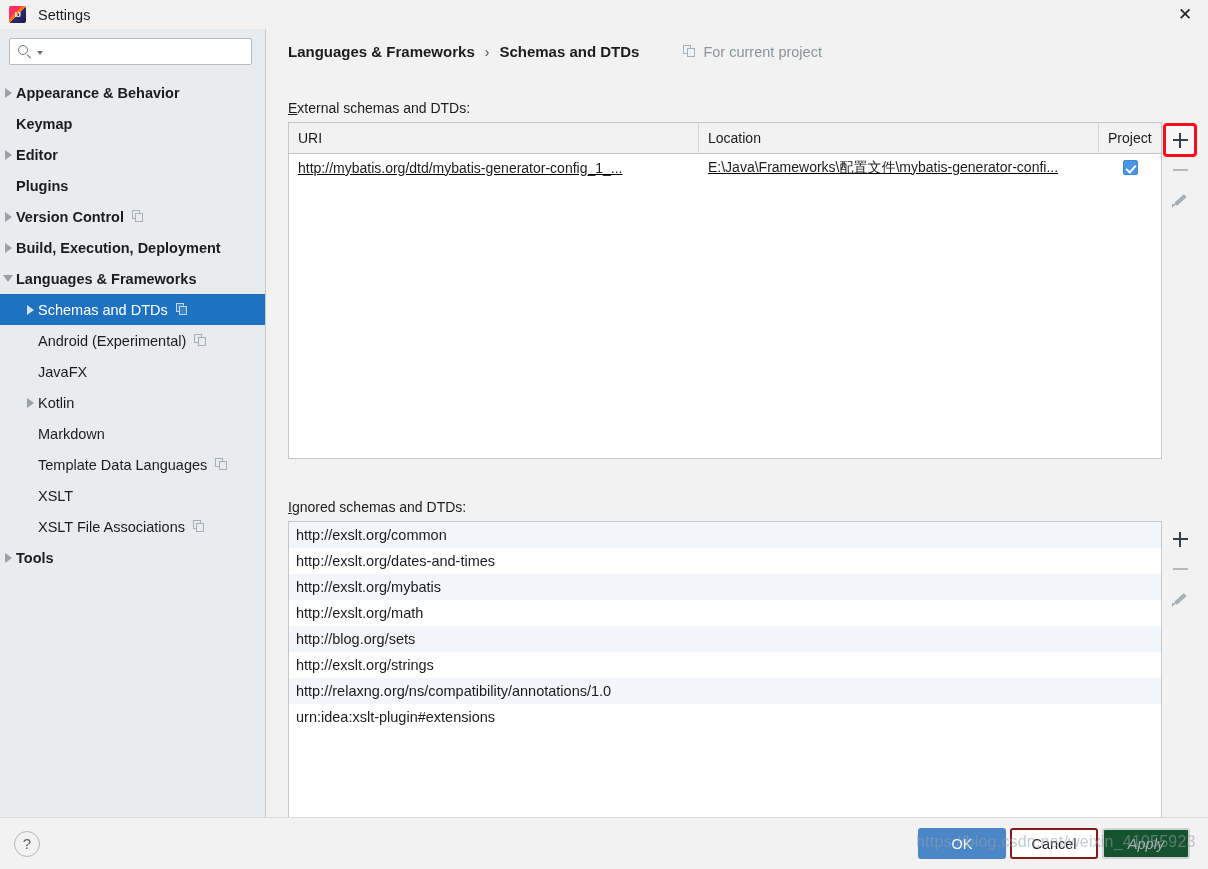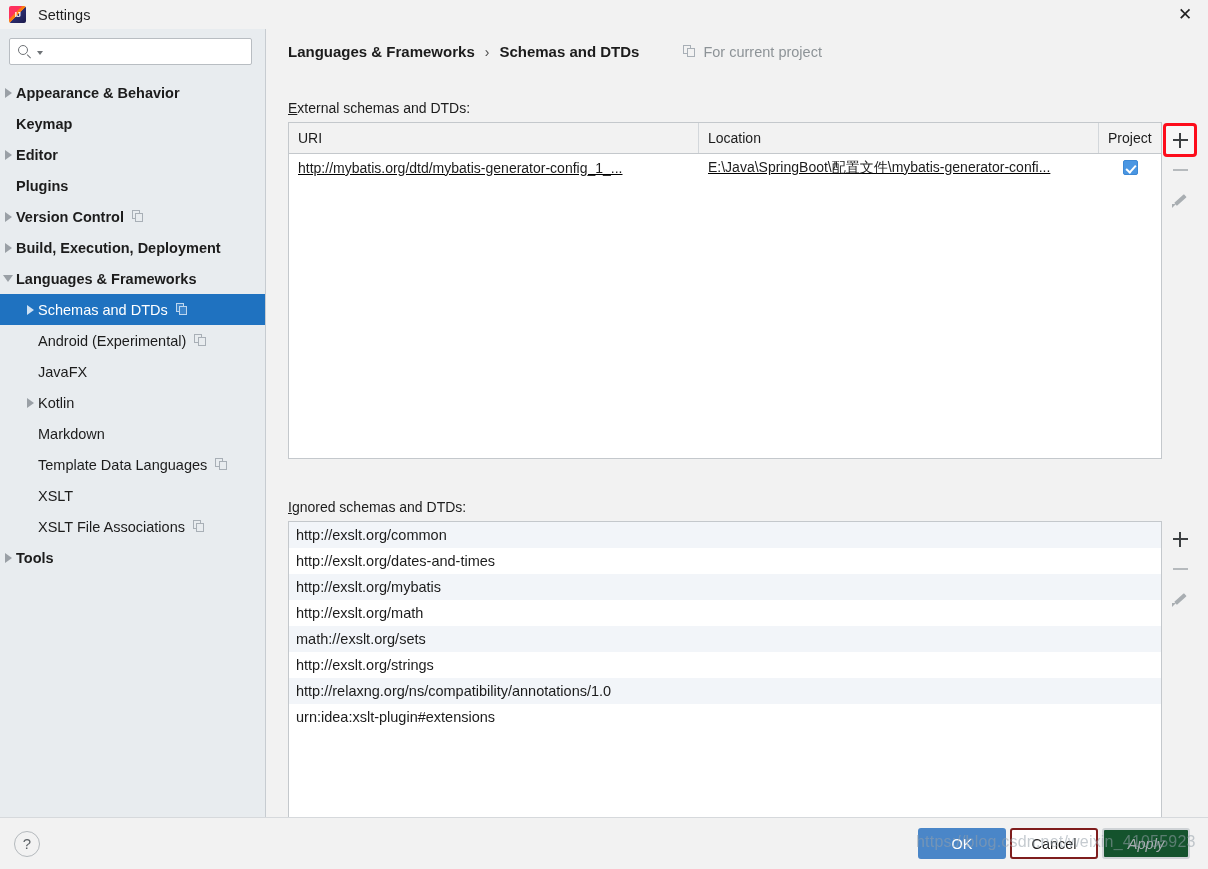--- a/index.html
+++ b/index.html
@@ -626,21 +626,21 @@
       <div class="table-wrap">
         <div class="table-box">
           <div class="thead">
             <div class="th col-uri">URI</div>
             <div class="th col-loc">Location</div>
             <div class="th col-proj">Project</div>
           </div>
           <div class="tbody" id="ext-rows">
               <div class="trow">
                 <div class="td col-uri">http://mybatis.org/dtd/mybatis-generator-config_1_...</div>
-                <div class="td col-loc">E:\Java\SpringBoot\配置文件\mybatis-generator-confi...</div>
+                <div class="td col-loc">E:\Java\Frameworks\配置文件\mybatis-generator-confi...</div>
                 <div class="td col-proj center">
                   <span class="checkbox"></span>
                 </div>
               </div>
             </div>
         </div>
         <div class="vtoolbar" id="ext-toolbar">
             <div class="tbtn highlighted">
               <span class="plus-glyph"></span>
             </div>
@@ -659,21 +659,21 @@
       <div class="section-label">
         <span class="mn">I</span><span>gnored schemas and DTDs:</span>
       </div>
 
       <div class="list-wrap">
         <div class="list-box" id="ign-rows">
             <div class="lrow odd">http://exslt.org/common</div>
             <div class="lrow even">http://exslt.org/dates-and-times</div>
             <div class="lrow odd">http://exslt.org/mybatis</div>
             <div class="lrow even">http://exslt.org/math</div>
-            <div class="lrow odd">math://exslt.org/sets</div>
+            <div class="lrow odd">http://blog.org/sets</div>
             <div class="lrow even">http://exslt.org/strings</div>
             <div class="lrow odd">http://relaxng.org/ns/compatibility/annotations/1.0</div>
             <div class="lrow even">urn:idea:xslt-plugin#extensions</div>
           </div>
         <div class="vtoolbar" id="ign-toolbar">
             <div class="tbtn">
               <span class="plus-glyph"></span>
             </div>
             <div class="tbtn">
               <span class="minus-glyph"></span>

